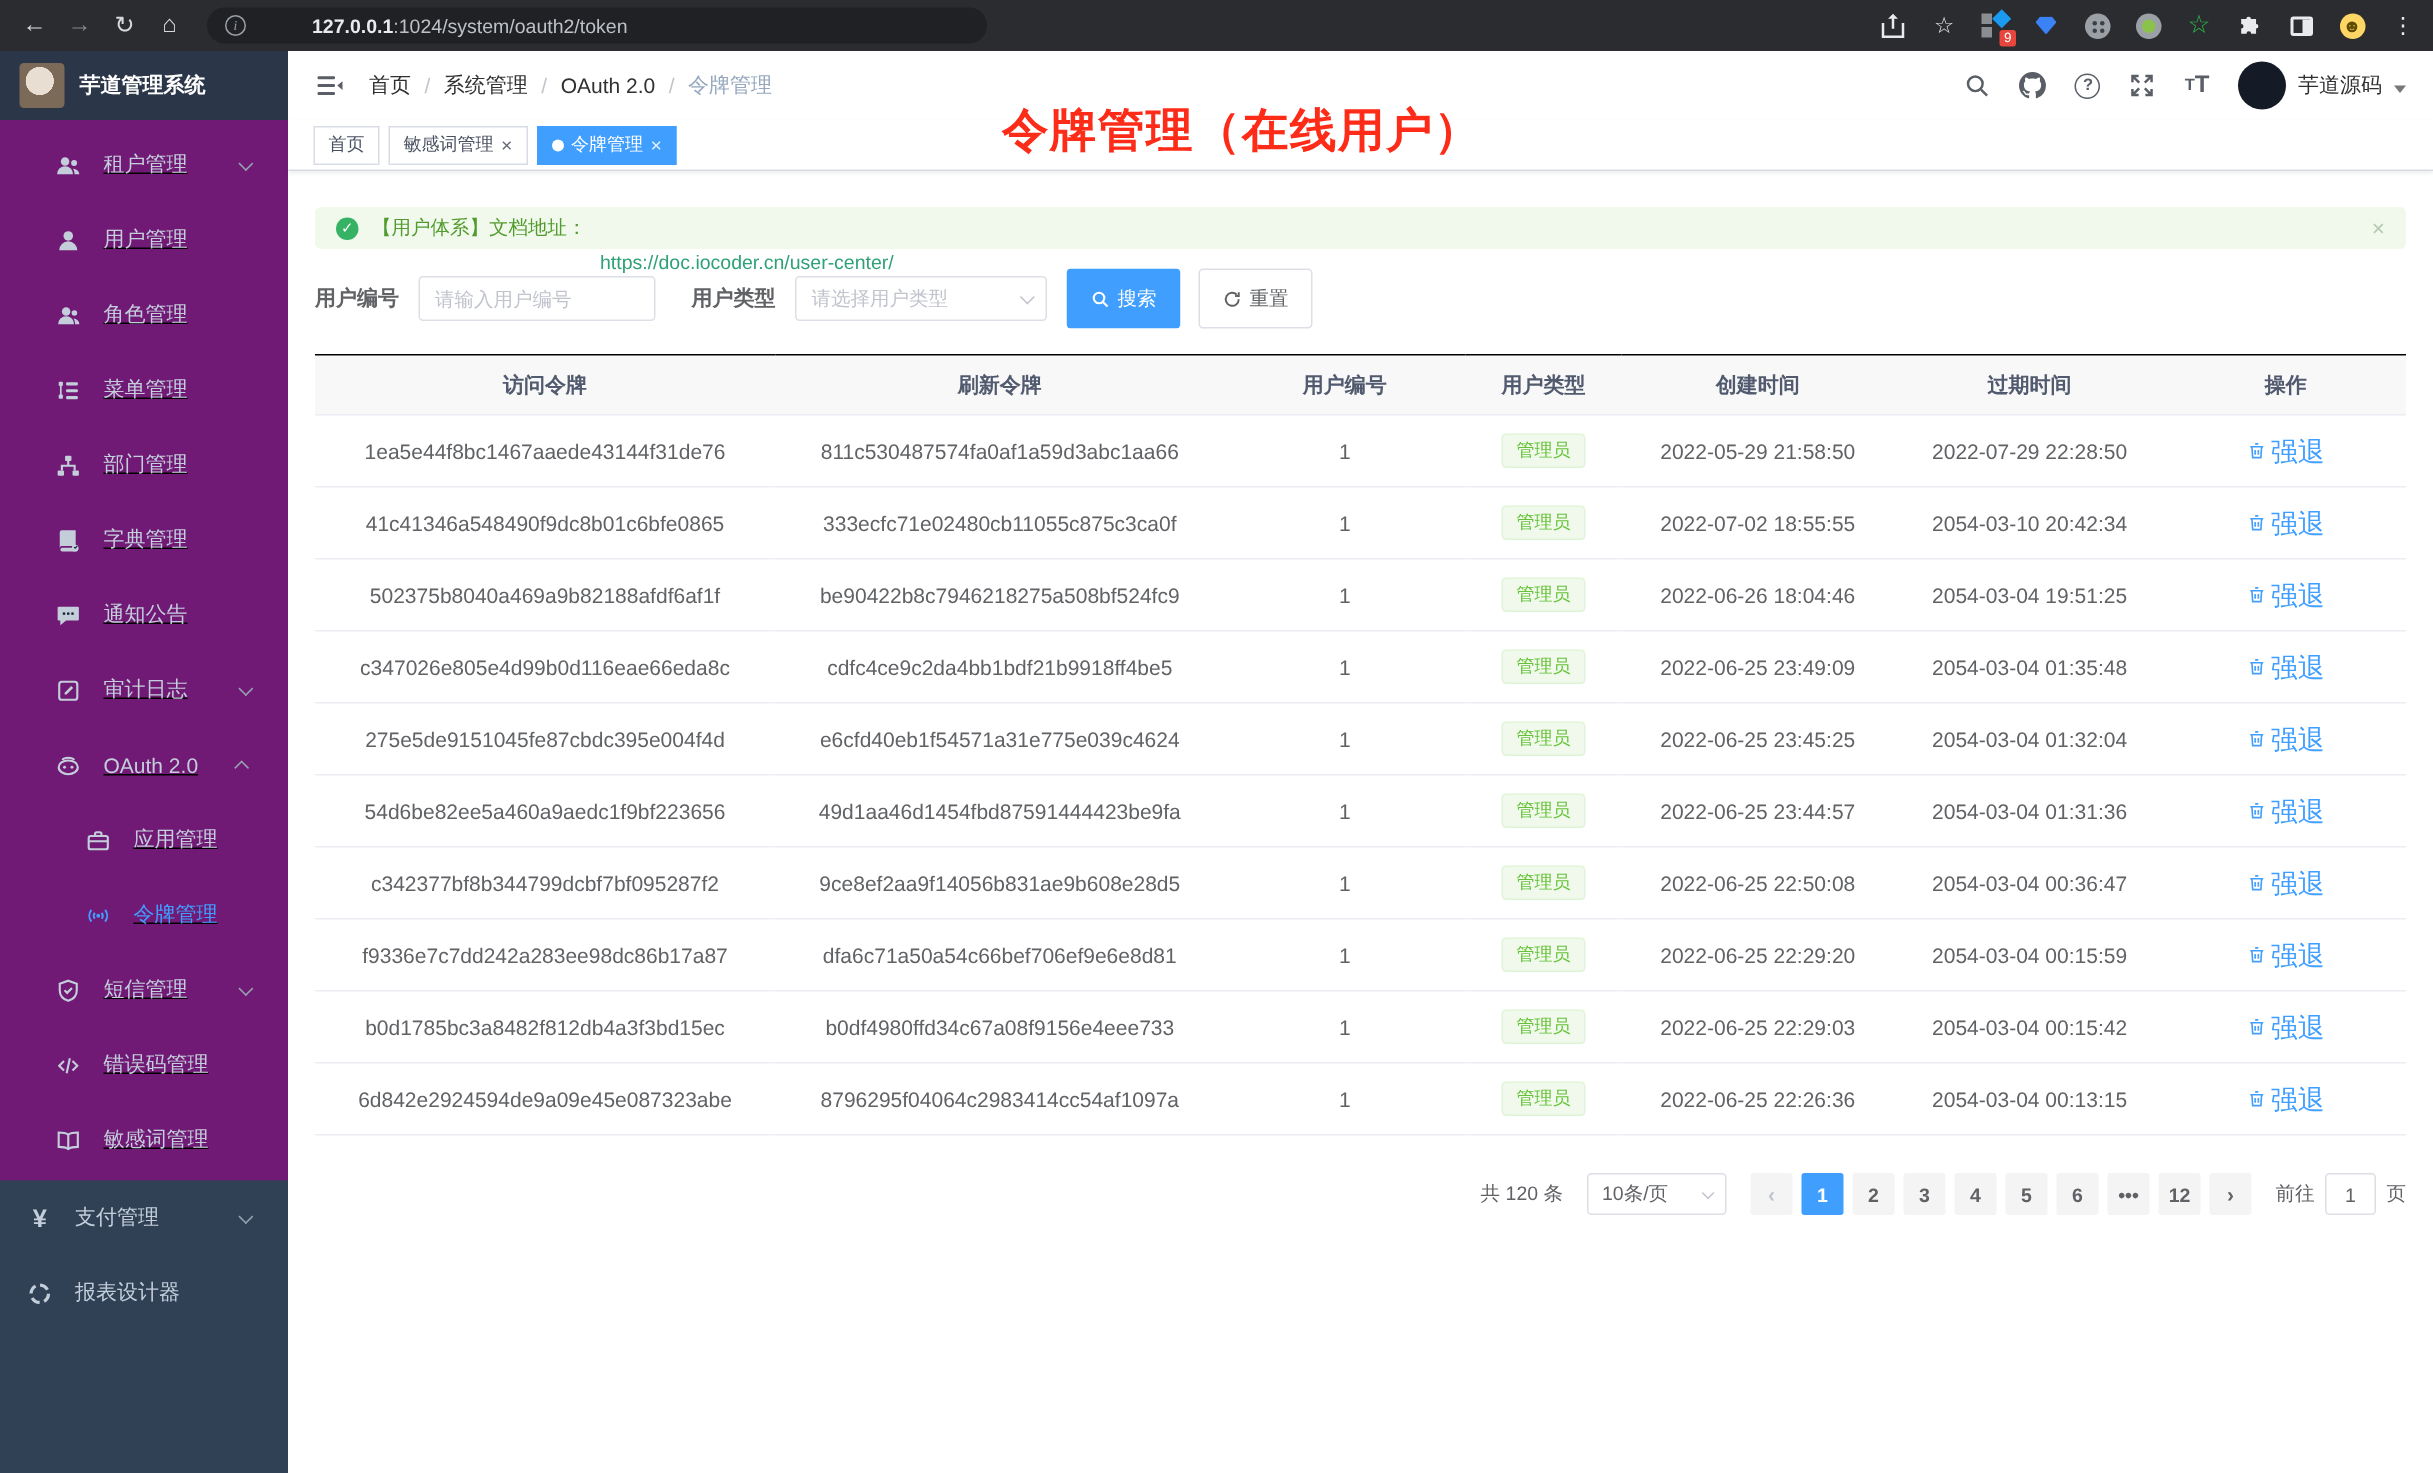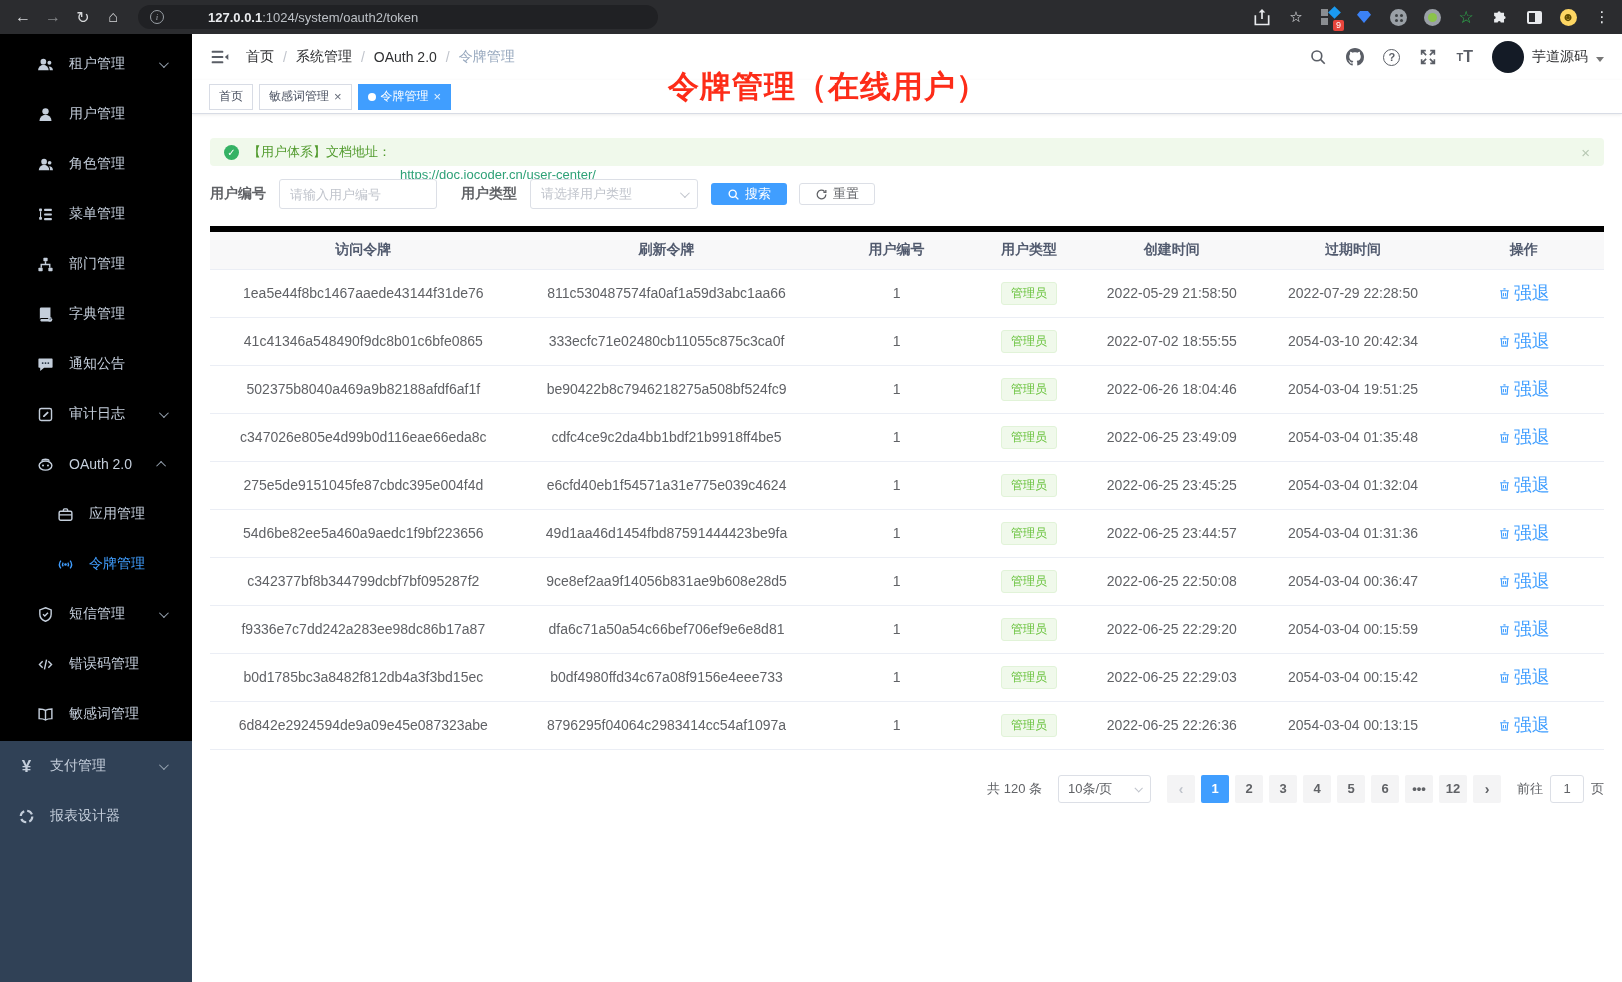--- a/index.html
+++ b/index.html
@@ -28,21 +28,21 @@
   .split-ico::after { content:""; position:absolute; right:0; top:0; bottom:0; width:5px; background:#e8eaed; }
   .face { width:17px; height:17px; border-radius:50%; background:#fdd663; color:#5f4b00; font-size:12px; display:flex; align-items:center; justify-content:center; }
 
   
   .app { display:flex; height:948px; }
   .sidebar { width:192px; background:#304156; flex-shrink:0; display:flex; flex-direction:column; }
   .logo-bar { height:46px; background:#2b3648; display:flex; align-items:center; padding-left:13px; gap:10px; }
   .logo-img { width:30px; height:30px; border-radius:3px; background:radial-gradient(circle at 45% 40%, #e8ded2 0 38%, #7a6a57 39% 100%); }
   .logo-title { color:#fff; font-size:14px; font-weight:700; }
   .sb-menu { flex:1; }
-  .sb-sub { background:#000000; padding:5px 0 2px;text-decoration:underline; }
+  .sb-sub { background:#701a75; padding:5px 0 2px;text-decoration:underline; }
   .sb-item { height:50px; display:flex; align-items:center; color:#c4cedb; font-size:14px; cursor:pointer; }
   .sb-item.lvl2 { padding-left:37px; }
   .sb-item.lvl3 { padding-left:57px; }
   .sb-item.lvl1 { padding-left:18px; background:#304156; }
   .sb-item.active { color:#409eff; }
   .sb-icon { width:17px; height:17px; margin-right:15px; display:flex; align-items:center; justify-content:center; }
   .sb-icon svg { width:17px; height:17px; }
   .sb-icon .yen { font-size:17px; font-weight:700; line-height:1; }
   .sb-arrow { margin-left:auto; margin-right:26px; width:7px; height:7px; border-right:1.5px solid #97a3b1; border-bottom:1.5px solid #97a3b1; }
   .sb-arrow.down { transform:rotate(45deg) translateY(-2px); }
@@ -84,28 +84,28 @@
 
   .search-row { margin-top:13px; display:flex; align-items:center; }
   .s-label { font-size:14px; font-weight:700; color:#606266; margin-right:13px; }
   .s-input, .s-select { height:30px; border:1px solid #dcdfe6; border-radius:3px; display:flex; align-items:center; padding:0 10px; font-size:13px; color:#c0c4cc; background:#fff;justify-content:center; }
   .s-input { width:158px; }
   .s-input input { border:none; outline:none; width:100%; font-size:13px; color:#606266; }
   .s-input input::placeholder { color:#c0c4cc; }
   .s-select { width:168px; justify-content:space-between; cursor:pointer; margin-right:13px; }
   .s-select .chev { width:7px; height:7px; border-right:1.4px solid #c0c4cc; border-bottom:1.4px solid #c0c4cc; transform:rotate(45deg) translateY(-2px); }
   .gap24 { width:24px; }
-  .btn { height:22px; border-radius:3px; font-size:13px; display:flex; align-items:center; padding:0 15px; gap:5px; cursor:pointer; border:1px solid transparent; }
+  .btn { height:40px; border-radius:3px; font-size:13px; display:flex; align-items:center; padding:0 15px; gap:5px; cursor:pointer; border:1px solid transparent; }
   .btn svg { width:13px; height:13px; }
   .btn-primary { background:#409eff; color:#fff; margin-right:12px; }
   .btn-plain { background:#fff; color:#606266; border-color:#dcdfe6; }
 
   
   table { width:100%; border-collapse:collapse; margin-top:17px; table-layout:fixed; }
-  thead th { height:40px; background:#f8f8f9; color:#515a6e; font-size:14px; font-weight:700; text-align:center; border-bottom:1px solid #ebeef5; border-top:6px solid #000000; }
+  thead th { height:40px; background:#f8f8f9; color:#515a6e; font-size:14px; font-weight:700; text-align:center; border-bottom:1px solid #ebeef5; border-top:1px solid #000000; }
   tbody td { height:48px; text-align:center; font-size:14px; color:#606266; border-bottom:1px solid #ebeef5; white-space:nowrap; overflow:hidden; }
   .col-access { width:22%; } .col-refresh { width:21.5%; } .col-uid { width:11.5%; }
   .col-utype { width:7.5%; } .col-created { width:13%; } .col-expire { width:13%; } .col-action { width:11.5%; }
   .badge { display:inline-block; background:#f0f9eb; border:1px solid #e1f3d8; color:#67c23a; font-size:12px; padding:2px 9px; border-radius:3px; }
   .force-logout { color:#409eff; font-size:18px; display:inline-flex; align-items:center; gap:3px; cursor:pointer; text-decoration:none; }
   .force-logout svg { width:13px; height:13px; }
 
   
   .pagination { margin-top:25px; display:flex; align-items:center; justify-content:flex-end; font-size:13px; color:#606266; gap:6px; }
   .pg-total { margin-right:10px; }
@@ -173,20 +173,24 @@
       <div class="bb-ico">
           <span class="face">☻</span>
         </div>
       <div class="bb-ico">⋮</div>
     </div>
   </div>
 
   <div class="app">
 
     <div class="sidebar">
+      <div class="logo-bar">
+        <div class="logo-img"></div>
+        <div class="logo-title">芋道管理系统</div>
+      </div>
       <div class="sb-menu">
           <div class="sb-sub">
             <div class="sb-item lvl2">
     <span class="sb-icon">
                 <svg viewBox="0 0 24 24" fill="currentColor">
                   <circle cx="9" cy="8" r="4"></circle>
                   <path d="M1.5 20a7.5 7.5 0 0 1 15 0z"></path>
                   <circle cx="17.5" cy="9.5" r="2.8"></circle>
                   <path d="M16.5 14.8a5.8 5.8 0 0 1 6 5.2h-4.5a9 9 0 0 0-1.5-5.2z"></path>
                 </svg>

